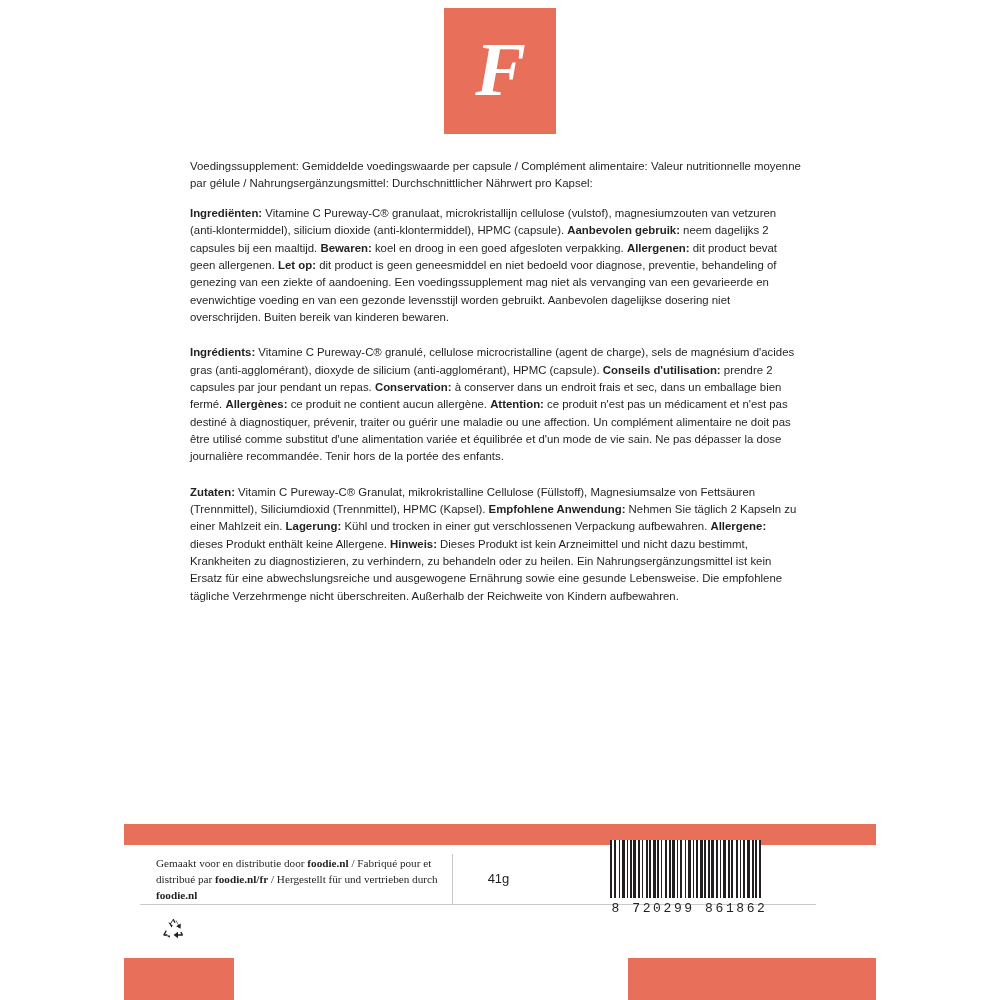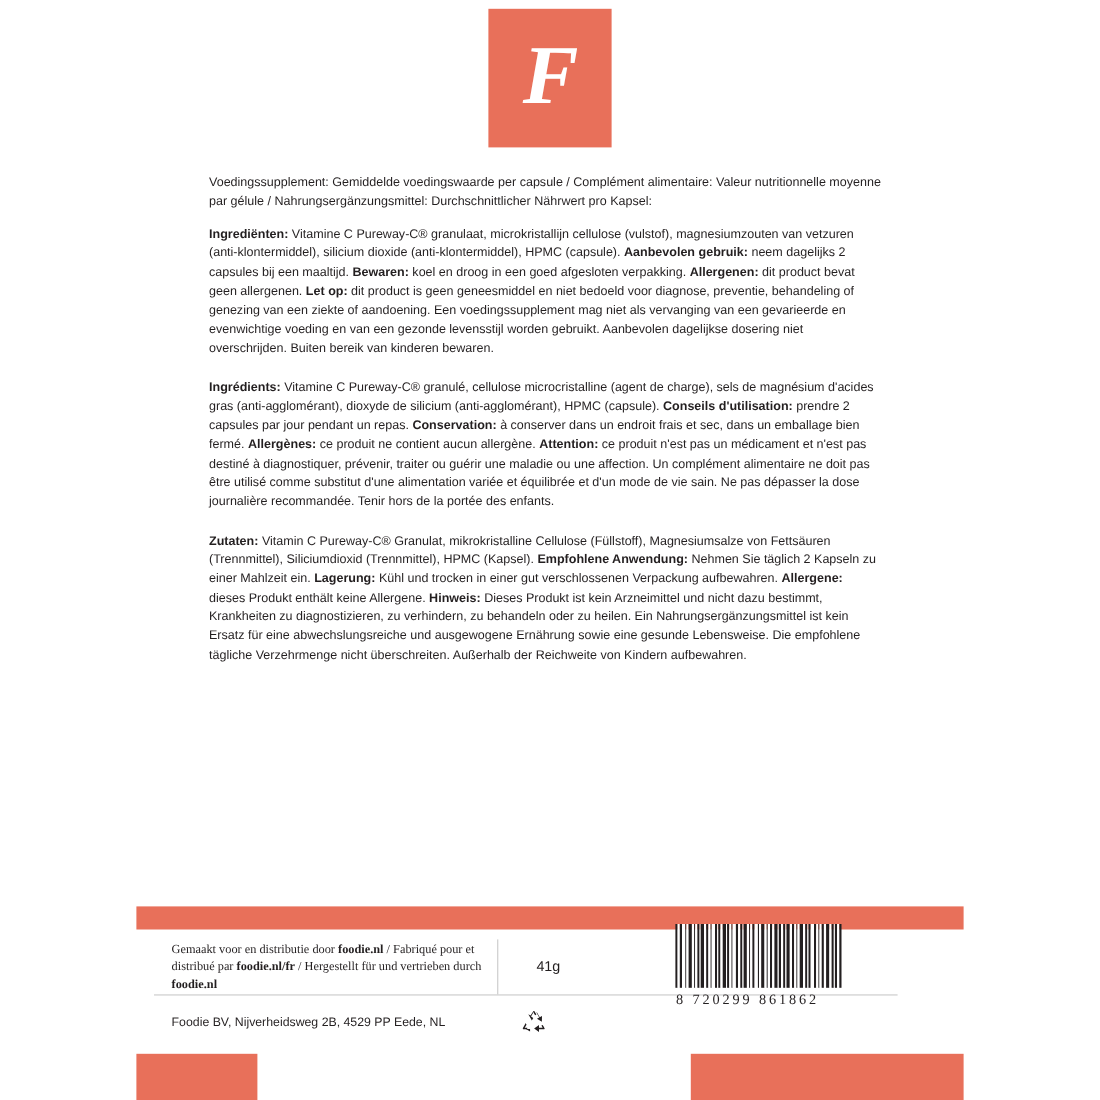--- a/index.html
+++ b/index.html
@@ -186,21 +186,21 @@
     display: flex;
     align-items: flex-end;
     gap: 0;
   }
   .barcode-bars span {
     display: block;
     background: #231f20;
     height: 100%;
   }
   .barcode-digits {
-    font-family: Liberation Serif, serif;
+    font-family: Liberation Mono, monospace;
     font-size: 13px;
     letter-spacing: 2.6px;
     margin-top: 2px;
     padding-left: 1px;
   }
 </style>
 </head>
 <body>
 
 <div class="logo-block">
@@ -319,21 +319,20 @@
             <span style="width:2px"></span>
           <span style="width:2px;background:#fff"></span>
             <span style="width:2px"></span>
         </div>
         <div class="barcode-digits">8 720299 861862</div>
       </div>
     </div>
   </div>
 
   <div class="footer-row footer-row-2">
-    <div class="cell cell-company">Foodie BV, Nijverheidsweg 2B, 4529 PP Eede, NL</div>
     <div class="cell cell-recycle">
       <svg class="recycle" viewBox="0 0 24 24">
         <g fill="#231f20">
           <path d="M11.3 2.6 9.0 6.6l1.9 1.1-1.2 2.1-3.0-5.2 1.9 1.1L10.8 2.3c.3-.5.9-.5 1.2 0l1.5 2.6-1.1.6-1.1-1.9z"></path>
           <path d="M4.6 12.1 2.2 16.2c-.3.5 0 1.1.6 1.1h3.0v-1.3H3.7l1.5-2.6z"></path>
           <path d="M3.3 17.0h4.9v2.2l-4.3-2.5 1.0-0.6z"></path>
           <path d="M20.3 16.0h-4.6v-2.3l-4.1 2.9 4.1 2.9v-2.2h4.0c.6 0 .9-.6.6-1.1l-1.5-2.6-1.1.6 1.3 2.2z"></path>
           <path d="M13.9 3.0l2.4 4.2 1.9-1.1-.1 4.8-4.1-2.4 1.9-1.1-2.3-4z"></path>
         </g>
       </svg>

